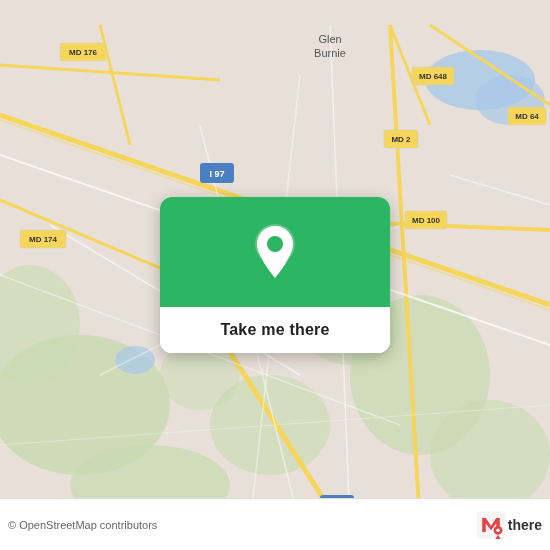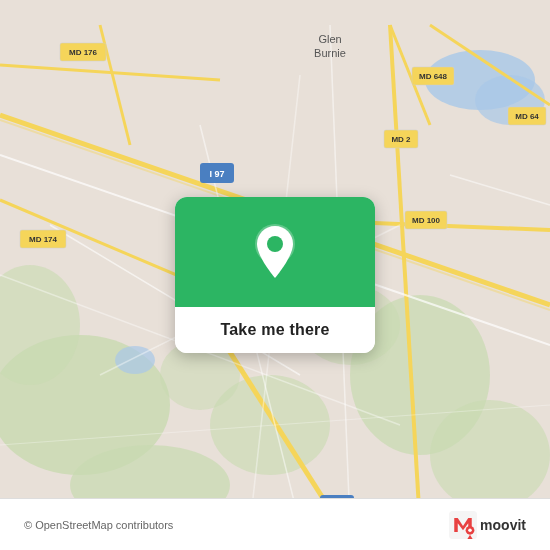--- a/index.html
+++ b/index.html
@@ -32,21 +32,21 @@
     #bottom-bar {
       position: absolute;
       bottom: 0;
       left: 0;
       right: 0;
       height: 52px;
       background: white;
       display: flex;
       align-items: center;
       justify-content: space-between;
-      padding: 0 24px;
+      padding: 0 8px;
       border-top: 1px solid #ddd;
       z-index: 10;
     }
 
     #attribution {
       font-size: 11px;
       color: #666;
     }
 
     #address-text {
@@ -75,21 +75,21 @@
     }
 
     
     #cta-card {
       position: absolute;
       top: 50%;
       left: 50%;
       transform: translate(-50%, -50%);
       background: white;
       border-radius: 12px;
-      width: 200px;
+      width: 230px;
       box-shadow: 0 4px 16px rgba(0,0,0,0.25);
       overflow: hidden;
       z-index: 20;
     }
 
     #cta-green-area {
       background: #2cb563;
       height: 110px;
       display: flex;
       align-items: center;
@@ -216,16 +216,16 @@
 
       <svg id="moovit-logo-icon" viewBox="0 0 32 32" xmlns="http://www.w3.org/2000/svg" width="28" height="28">
         <rect width="32" height="32" rx="4" fill="#f5f5f5"></rect>
 
         <path d="M6 8 L6 24 L10 24 L10 14 L16 22 L22 14 L22 24 L26 24 L26 8 L22 8 L16 17 L10 8 Z" fill="#e84141"></path>
 
         <ellipse cx="24" cy="22" rx="5" ry="5" fill="#e84141"></ellipse>
         <path d="M24 27 L21 32 L27 32 Z" fill="#e84141"></path>
         <circle cx="24" cy="22" r="2" fill="white"></circle>
       </svg>
-      <span id="moovit-text">moovit</span>
+      <span id="moovit-text">there</span>
     </div>
   </div>
 </div>
 
 </body></html>

